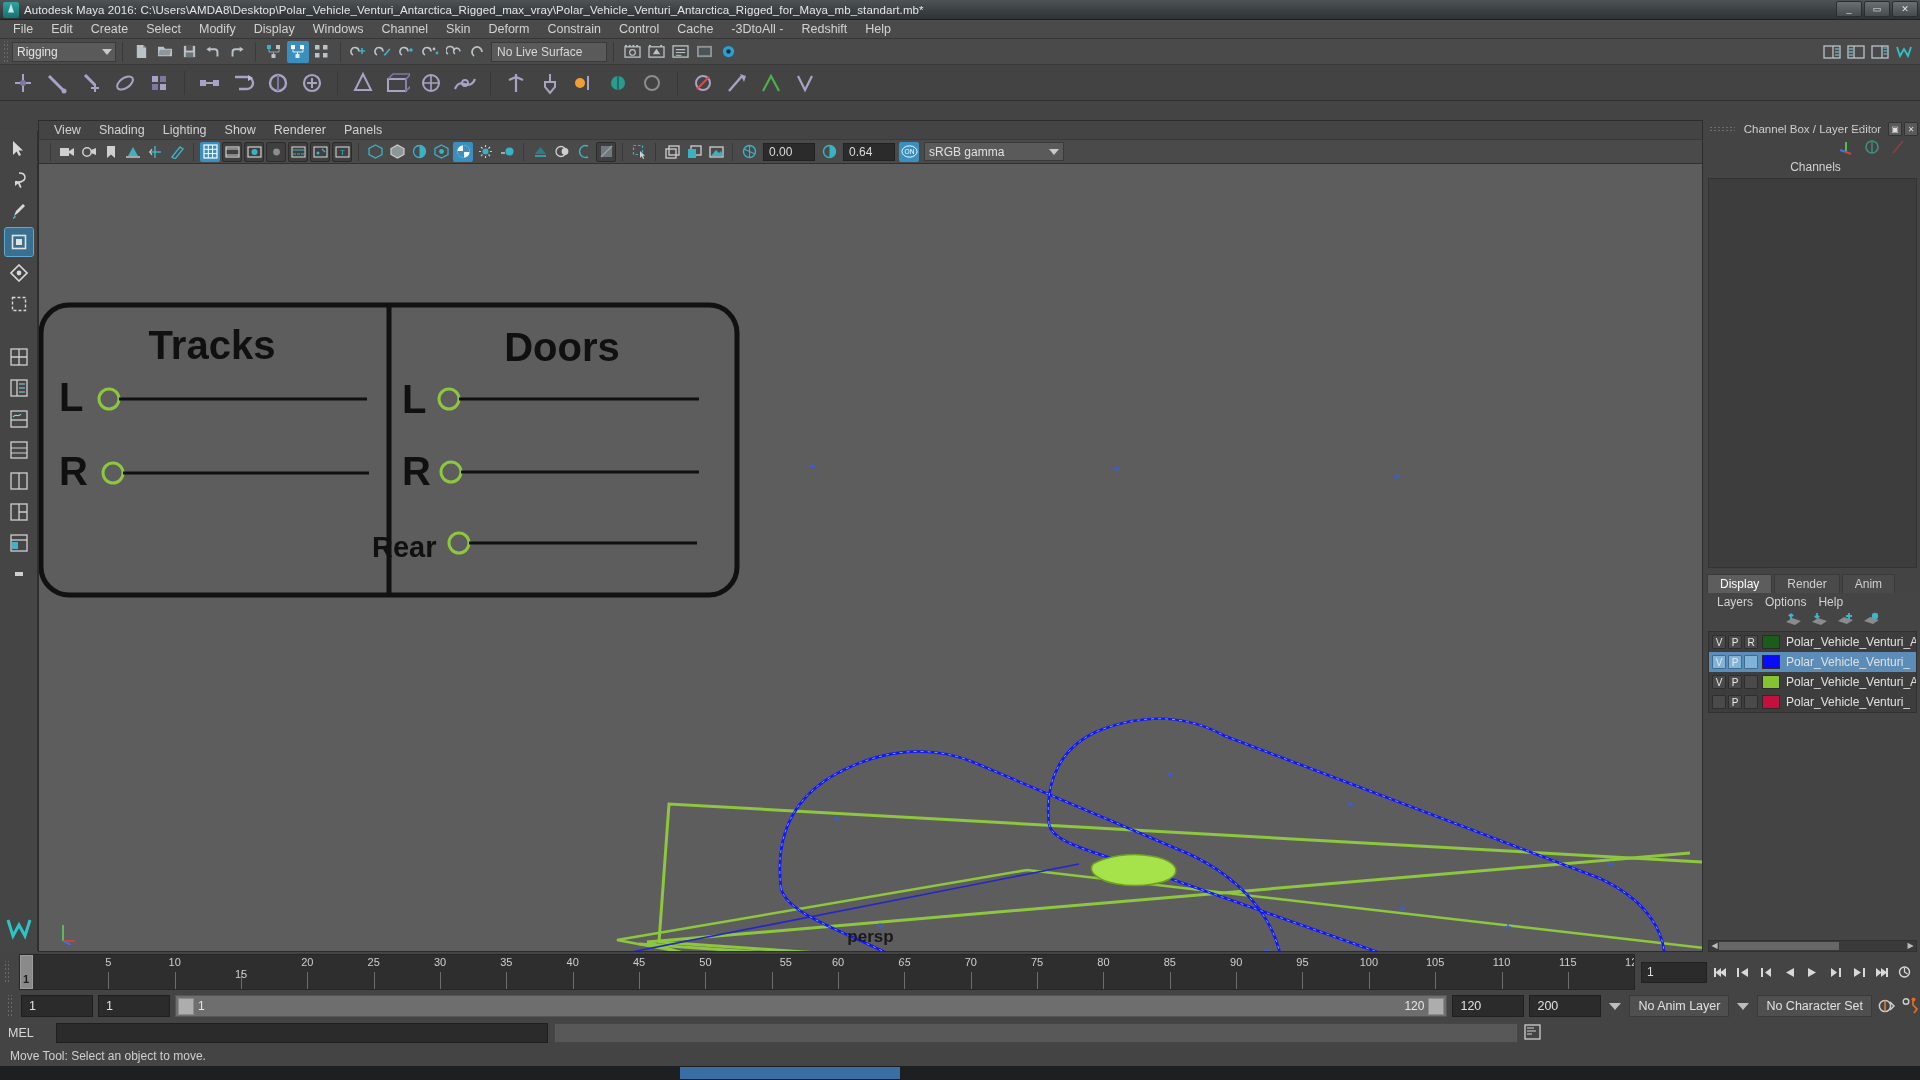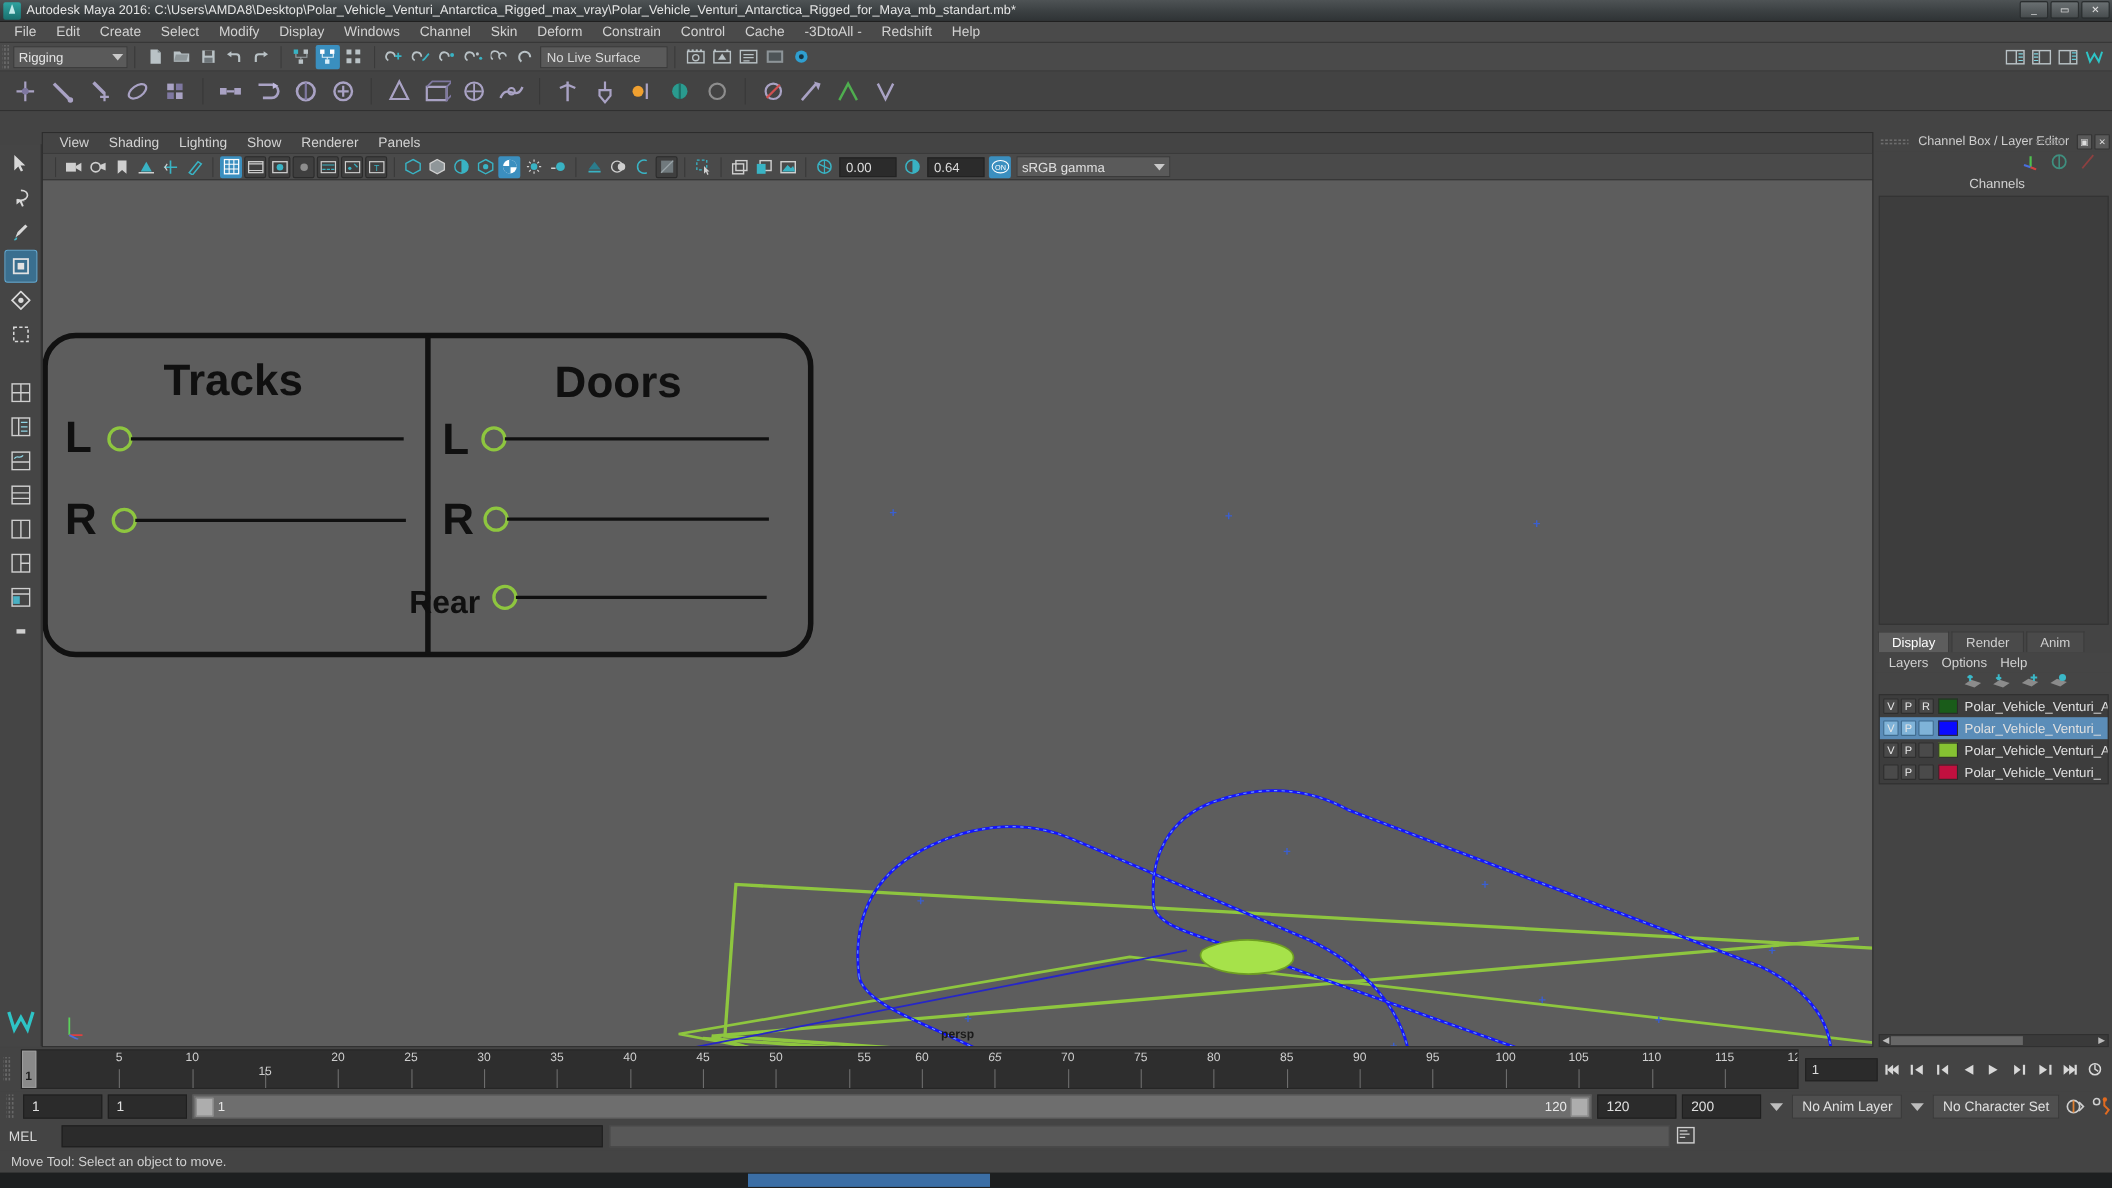--- a/index.html
+++ b/index.html
@@ -169,21 +169,21 @@
     position: absolute; right: 4px; top: 6px;
     border-left: 5px solid transparent; border-right: 5px solid transparent;
     border-top: 6px solid #c9c9c9;
   }
   .viewport {
     flex: 1 1 auto; position: relative; background: #5d5d5d; overflow: hidden;
   }
   .viewport svg { position: absolute; left: 0; top: 0; }
   .persp-label {
     position: absolute; left: 50%; transform: translateX(-50%); bottom: 4px;
-    font-size: 11px; font-weight: bold; color: #1a1a1a;
+    font-size: 17px; font-weight: bold; color: #1a1a1a;
   }
   .axis-gizmo { position: absolute; left: 18px; bottom: 32px; }
 
   
   .rdock {
     position: absolute; left: 1705px; top: 120px; width: 215px; height: 832px;
     background: #444; display: flex; flex-direction: column;
   }
   .rdock-title {
     height: 18px; display: flex; align-items: center; justify-content: center;

